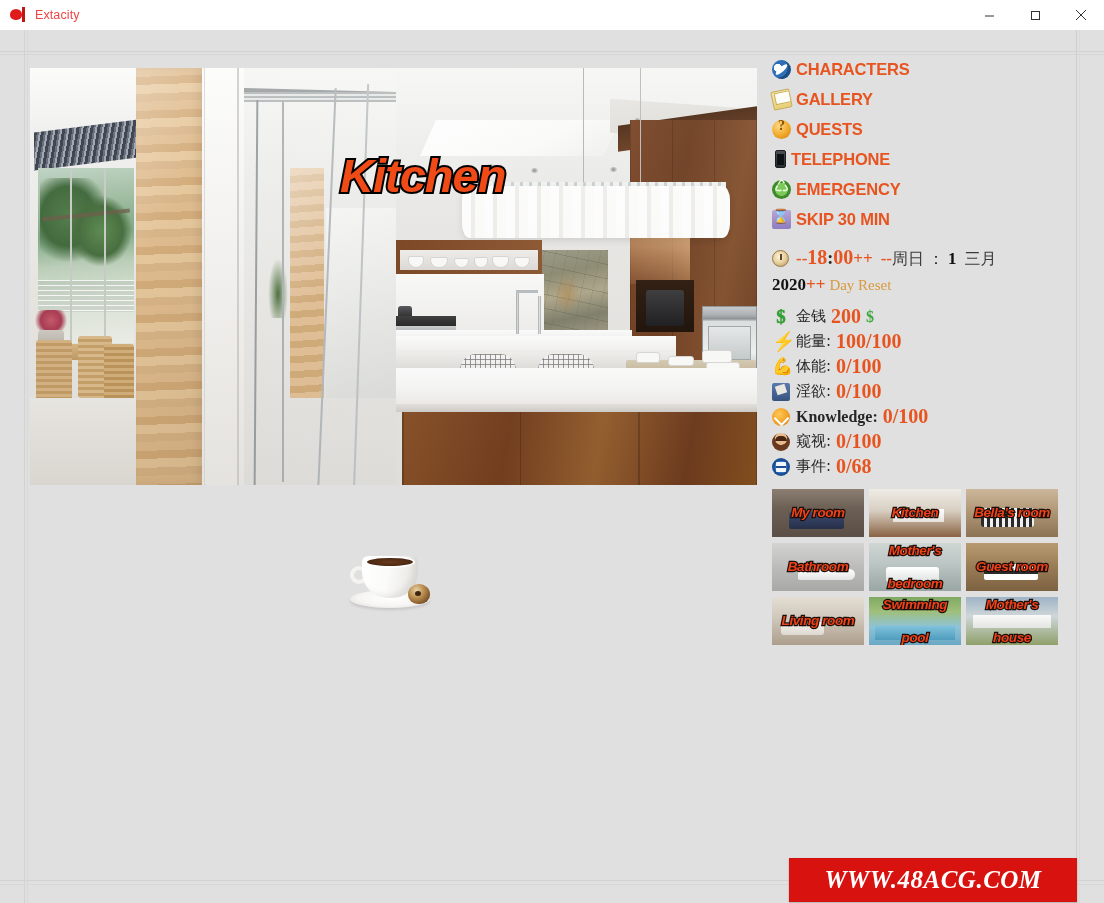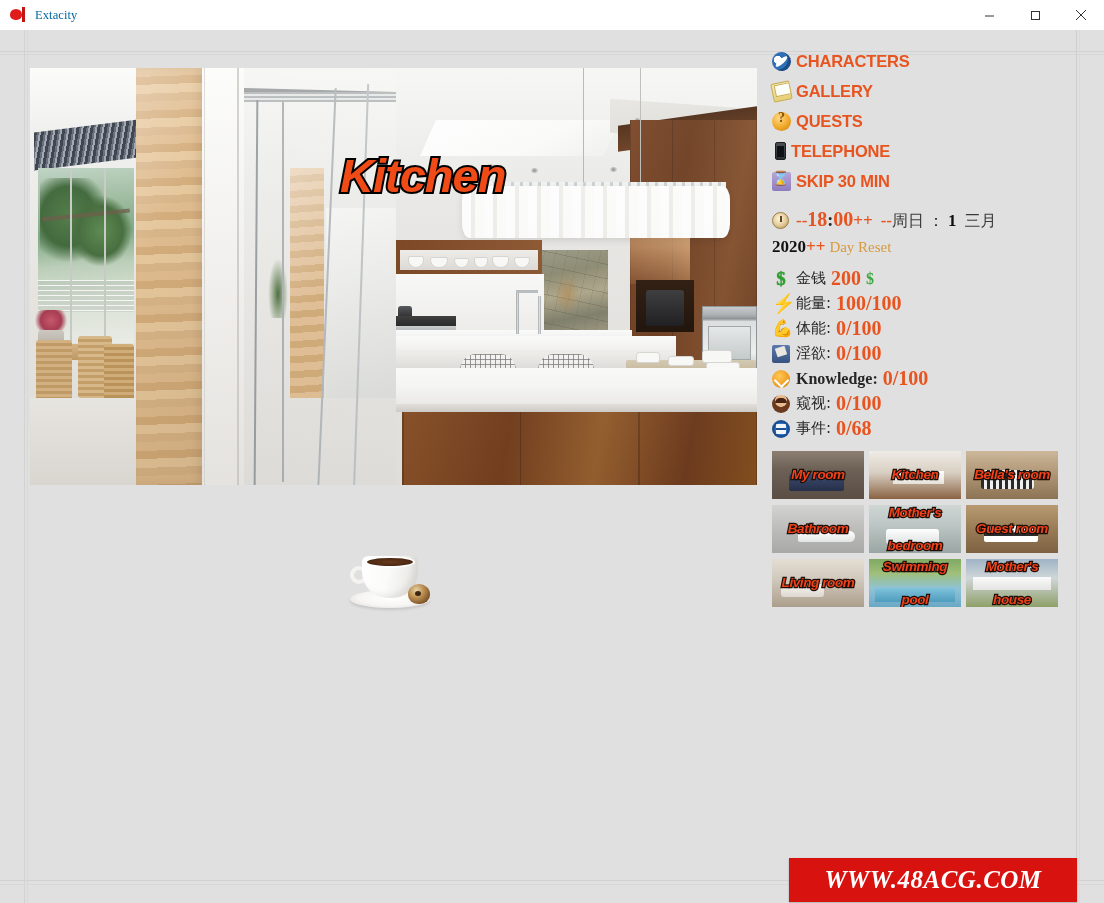--- a/index.html
+++ b/index.html
@@ -24,21 +24,21 @@
   }
   #app-icon .blob {
     position: absolute; left: 1px; top: 3px; width: 12px; height: 11px;
     background: #e01b1b; border-radius: 50% 50% 45% 45%;
   }
   #app-icon .bar {
     position: absolute; left: 13px; top: 1px; width: 3px; height: 15px;
     background: #c41515;
   }
   #window-title {
-    font-size: 12.5px; color: #0369a1; letter-spacing: .1px; font-family: Liberation Serif, serif;
+    font-size: 12.5px; color: #ef4444; letter-spacing: .1px;
   }
   #window-controls { margin-left: auto; display: flex; height: 30px; }
   .win-btn {
     width: 46px; height: 30px; display: flex; align-items: center; justify-content: center;
     cursor: default;
   }
   .win-btn svg { display: block; }
 
   
   #client-frame {
@@ -258,21 +258,21 @@
     border-radius: 50%; border: 2px solid #ffffff; }
   #cup-handle { position: absolute; left: 2px; top: 20px; width: 18px; height: 18px;
     border: 4px solid #f4f3f0; border-right-color: transparent; border-radius: 50%; }
   #cup-choc { position: absolute; left: 60px; top: 38px; width: 22px; height: 20px;
     background: radial-gradient(circle at 38% 32%, #e8d3a8 0%, #b98d4e 40%, #6b4220 85%);
     border-radius: 50% 50% 45% 45%; }
   #cup-choc-dot { position: absolute; left: 67px; top: 45px; width: 6px; height: 5px;
     background: #3f250f; border-radius: 50%; }
 
   
-  #sidebar { position: absolute; left: 772px; top: 16px; width: 300px; }
+  #sidebar { position: absolute; left: 772px; top: 24px; width: 300px; }
 
   .menu-item {
     display: flex; align-items: center; height: 30px; cursor: pointer;
   }
   .menu-icon { width: 19px; height: 19px; margin-right: 5px; position: relative; flex: 0 0 auto; }
   .menu-label {
     font-family: "Liberation Sans", sans-serif;
     font-size: 16.5px; font-weight: 600; color: #e8541f; letter-spacing: -.2px;
     white-space: nowrap;
   }
@@ -568,20 +568,24 @@
         </div>
         <div class="menu-item">
           <span class="menu-icon ic-quest"></span>
           <span class="menu-label">QUESTS</span>
         </div>
         <div class="menu-item">
           <span class="menu-icon ic-phone"></span>
           <span class="menu-label">TELEPHONE</span>
         </div>
         <div class="menu-item">
+          <span class="menu-icon ic-recycle"></span>
+          <span class="menu-label">EMERGENCY</span>
+        </div>
+        <div class="menu-item">
           <span class="menu-icon ic-hourglass"></span>
           <span class="menu-label">SKIP 30 MIN</span>
         </div>
       </div>
 
       <div id="time-row">
         <span id="clock-icon"></span><span class="t-pm">--</span><span class="t-hour">18</span><span class="t-colon">:</span><span class="t-min">00</span><span class="t-pp">++</span>&nbsp;&nbsp;<span class="t-dayminus">--</span><span class="t-weekday">周日</span>&nbsp;<span class="t-sep">：</span>&nbsp;<span class="t-daynum">1</span>&nbsp;&nbsp;<span class="t-month">三月</span><br><span class="t-year">2020</span><span class="t-yearpp">++</span>&nbsp;<span class="t-reset">Day Reset</span>
       </div>
 
       <div id="stats">

